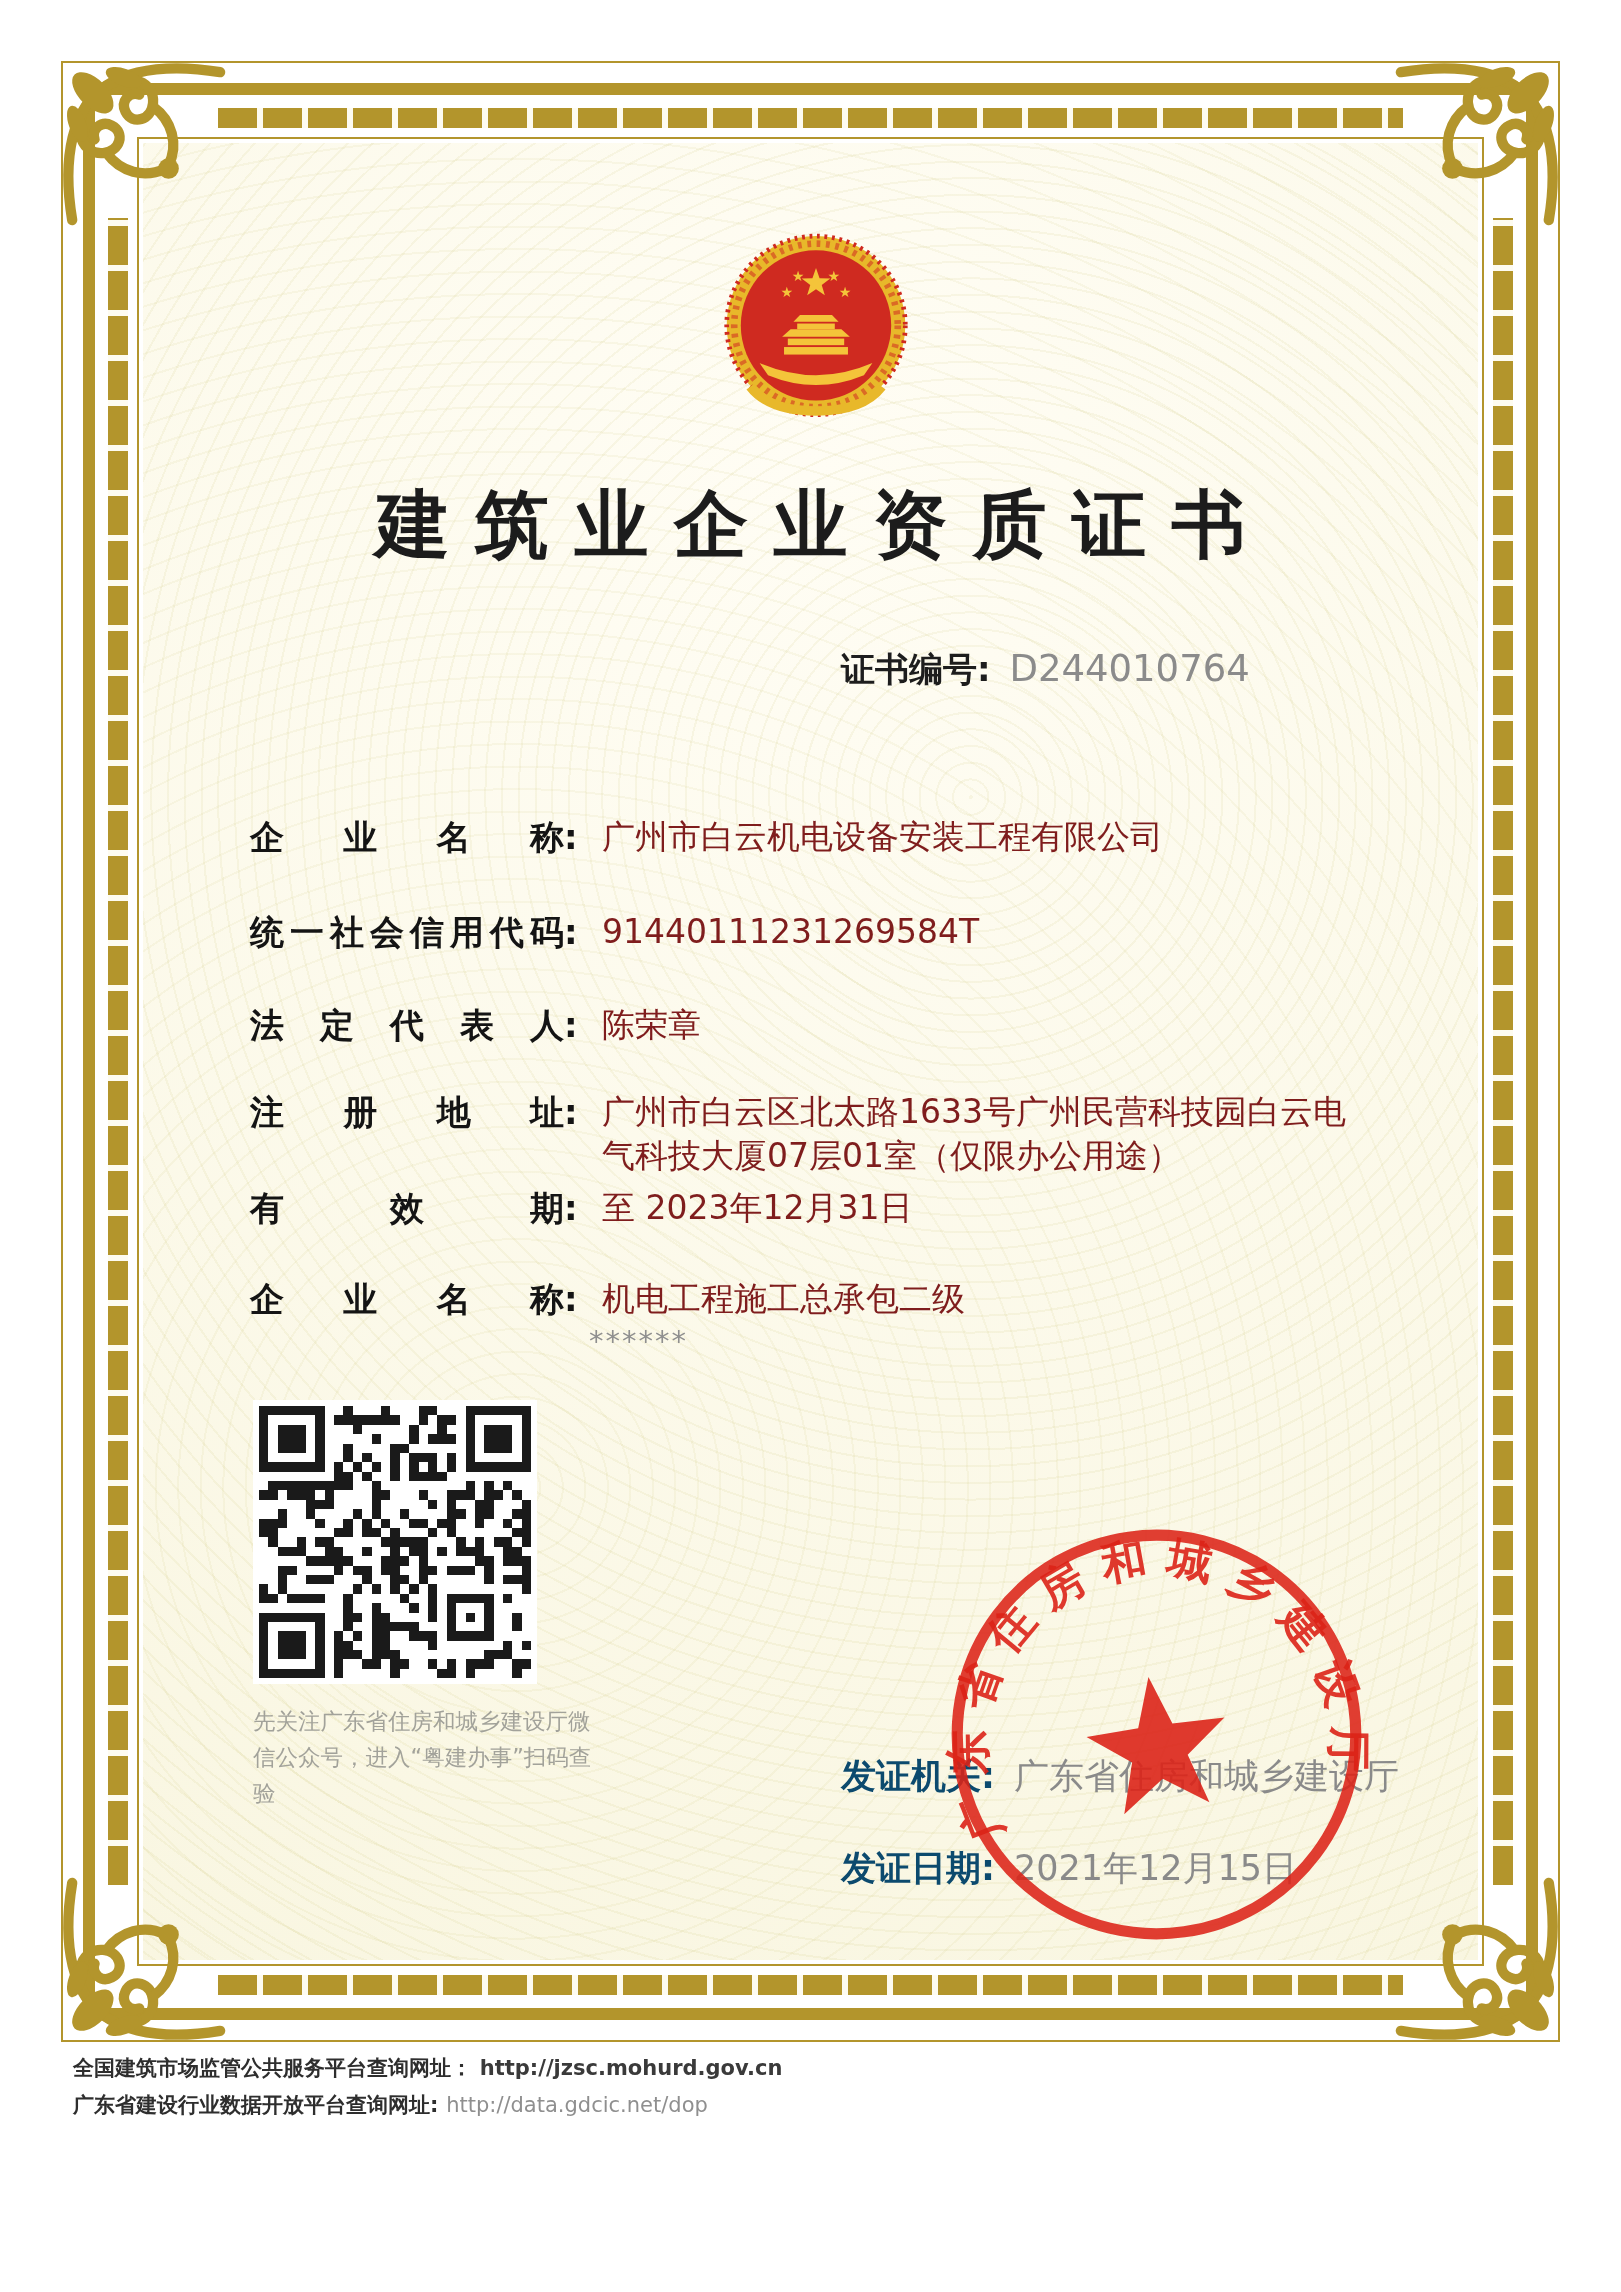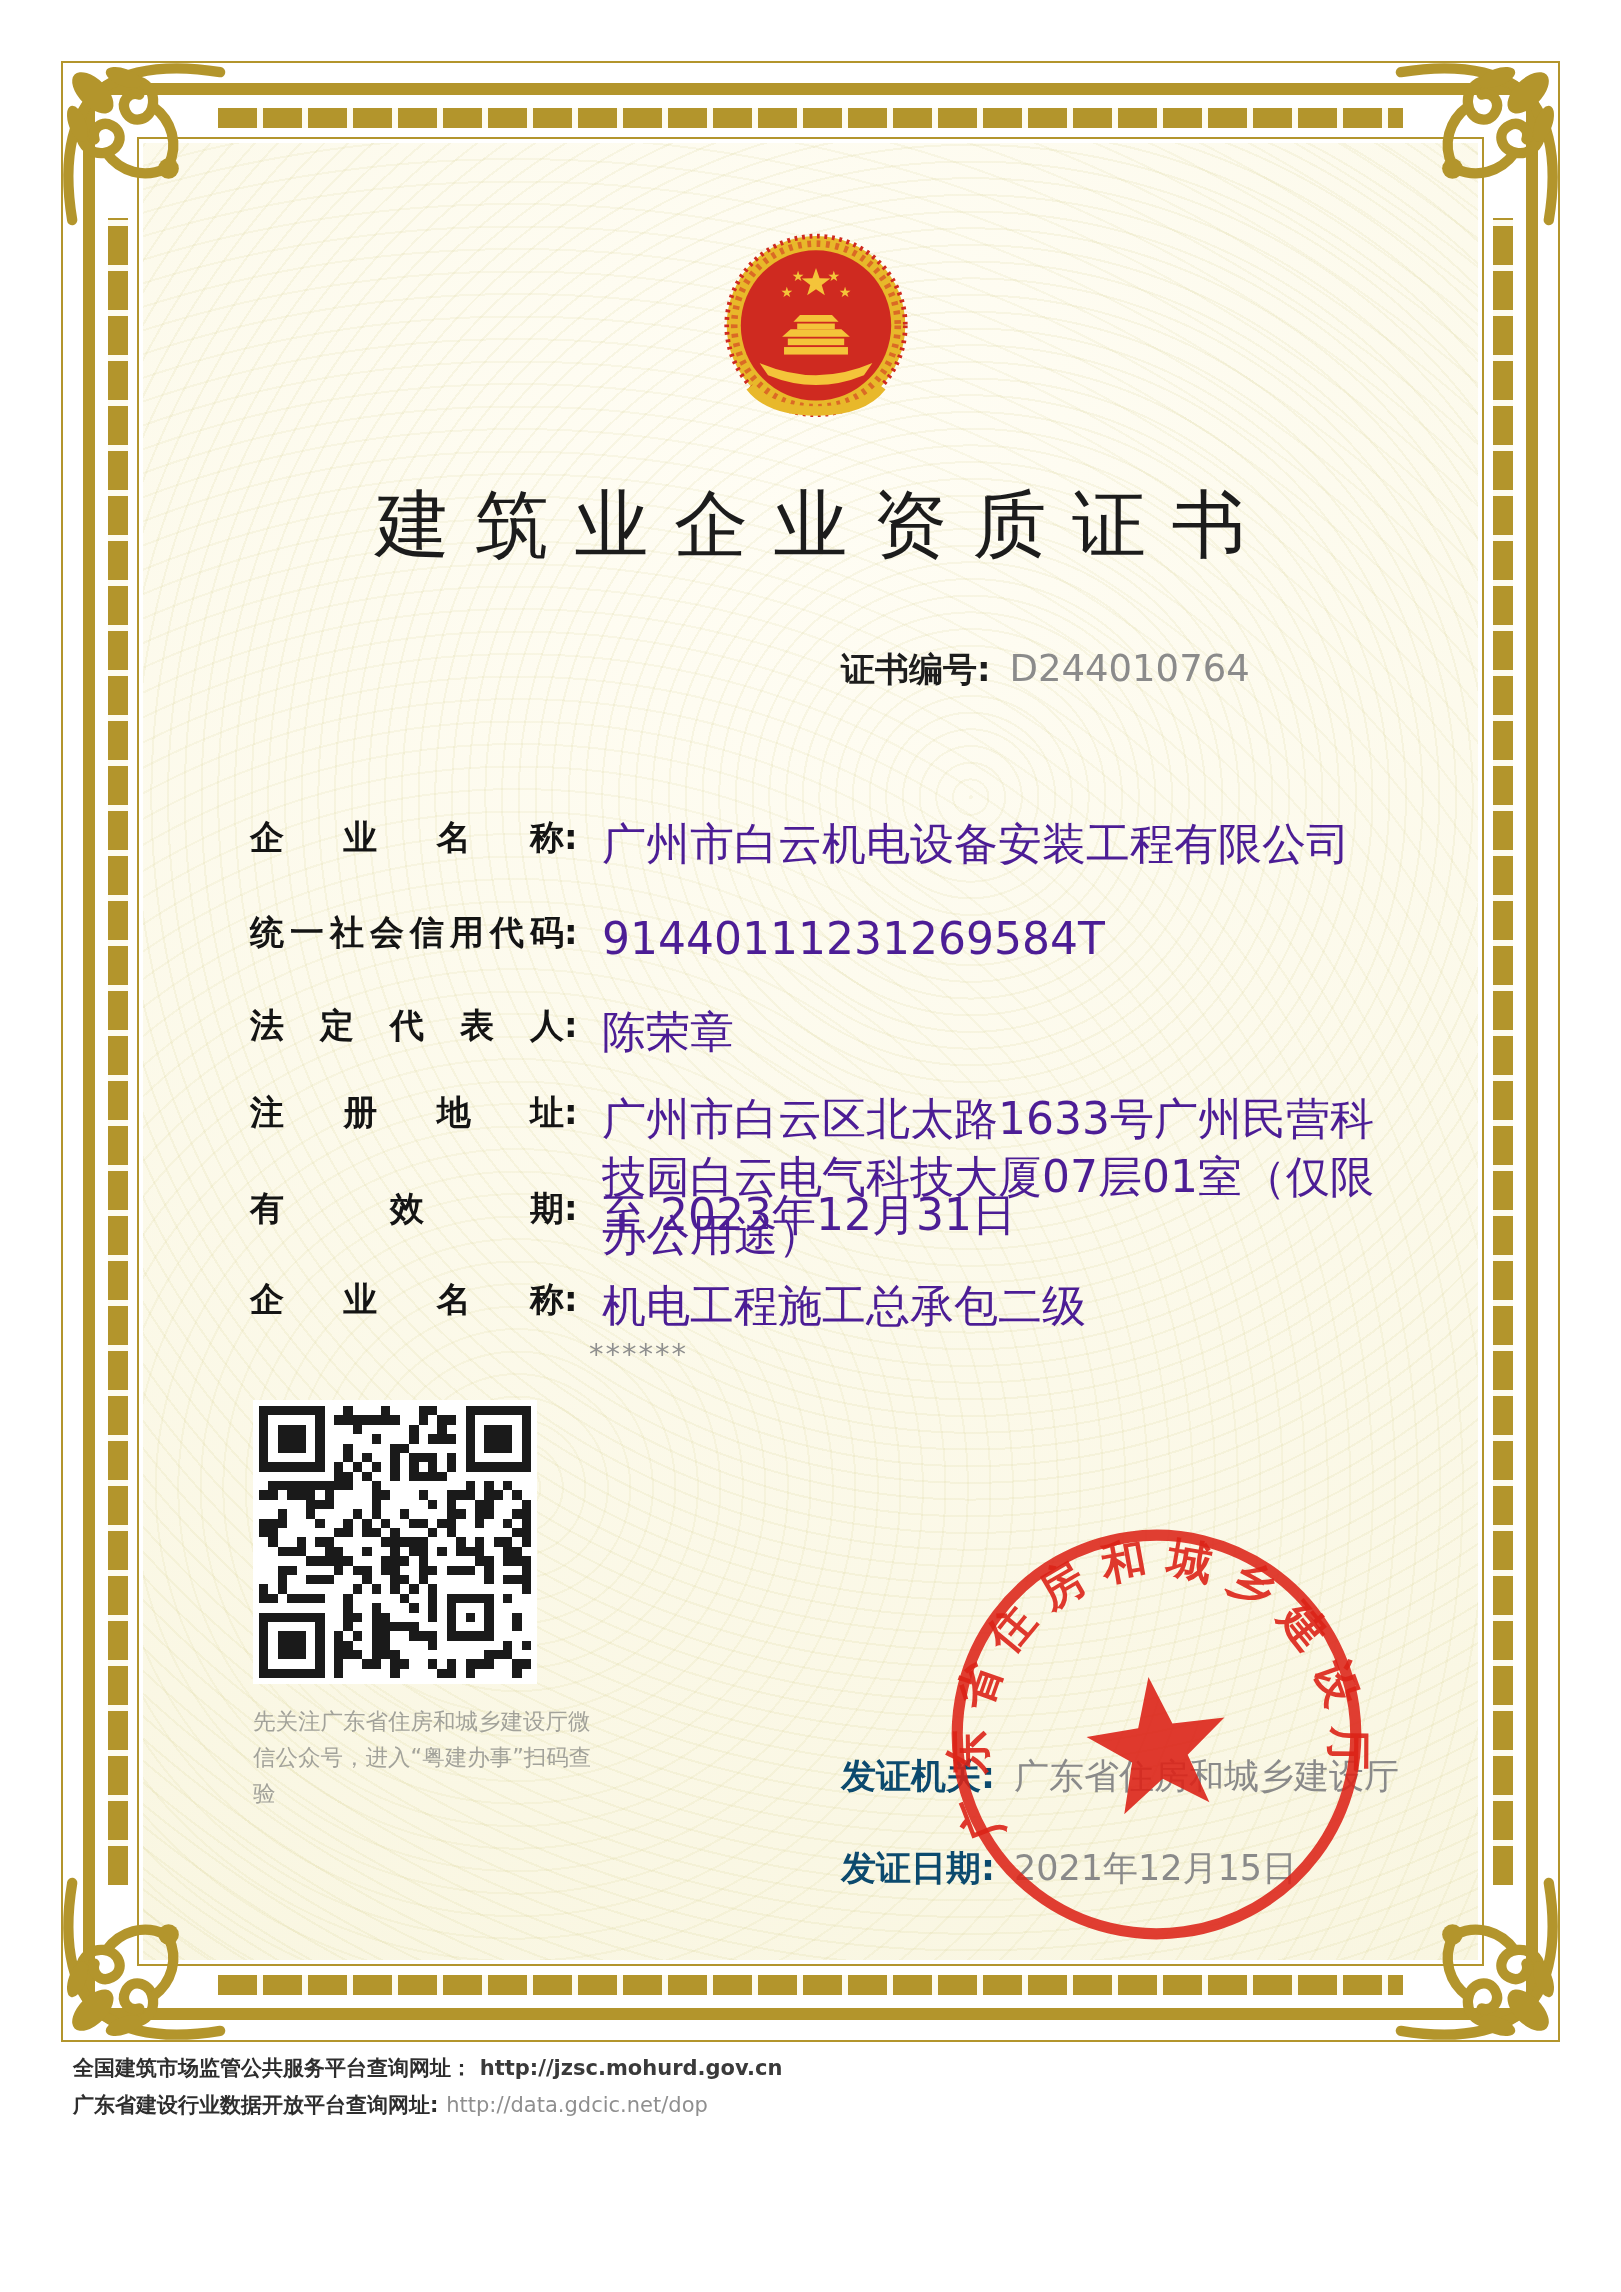--- a/index.html
+++ b/index.html
@@ -23,29 +23,29 @@
   .corner.bl{left:-5.9px;bottom:-5.9px;transform:rotate(270deg);}
   
   .paper{position:absolute;inset:82px;
     background-image:
       repeating-radial-gradient(circle at 62% 36%, rgba(193,185,94,.10) 0 2px, rgba(0,0,0,0) 2px 16.7px),
       repeating-radial-gradient(circle at 28% 74%, rgba(193,185,94,.09) 0 2px, rgba(0,0,0,0) 2px 22.5px),
       radial-gradient(circle at 50% 18%, #fffdf4, #f9f6e1);}
   
   .emblem{position:absolute;left:722px;top:231px;width:188px;height:202px;}
   .title{position:absolute;left:0;top:476px;width:1621px;text-align:center;
-         font-size:74px;font-weight:400;color:#1c1c1c;letter-spacing:25.5px;text-indent:25.5px;}
+         font-size:74px;font-weight:700;color:#1c1c1c;letter-spacing:25.5px;text-indent:25.5px;}
   .certno{position:absolute;left:841px;top:647px;font-size:34px;}
   .certno .lbl{font-weight:bold;color:#1d1d1d;}
   .certno .val{color:#8b8b8b;font-size:37px;margin-left:8px;}
   .row{position:absolute;left:250px;font-size:34px;line-height:1.32;}
   .row .lbl{display:inline-block;width:314px;font-weight:bold;color:#141414;
             text-align:justify;text-align-last:justify;vertical-align:top;}
   .row .colon{font-weight:bold;color:#141414;vertical-align:top;}
-  .row .val{display:inline-block;color:#4c1d95;margin-left:13.7px;max-width:774px;vertical-align:top;font-size:44px;}
+  .row .val{display:inline-block;color:#7f1d1d;margin-left:13.7px;max-width:774px;vertical-align:top;font-size:33px;}
   .row .val2{display:block;color:#8f8f8f;margin-left:339px;font-size:29px;letter-spacing:2px;}
   .qr{position:absolute;left:253px;top:1400px;width:284px;height:284px;background:#fff;padding:5.9px;box-sizing:border-box;}
   .qr svg{width:100%;height:100%;}
   .qr-caption{position:absolute;left:253px;top:1703px;width:345px;font-size:22.5px;color:#a2a29a;line-height:1.6;}
   .issue{position:absolute;left:841px;font-size:35px;}
   .issue .lbl{font-weight:bold;color:#0c4a6e;}
   .issue .val{color:#8a8a8a;margin-left:7.8px;}
   .seal{position:absolute;left:943px;top:1521px;width:427px;height:427px;transform:rotate(-8deg);}
   .footer{position:absolute;left:73px;font-size:21px;color:#2e2e2e;}
   .footer .lbl{font-weight:bold;}

